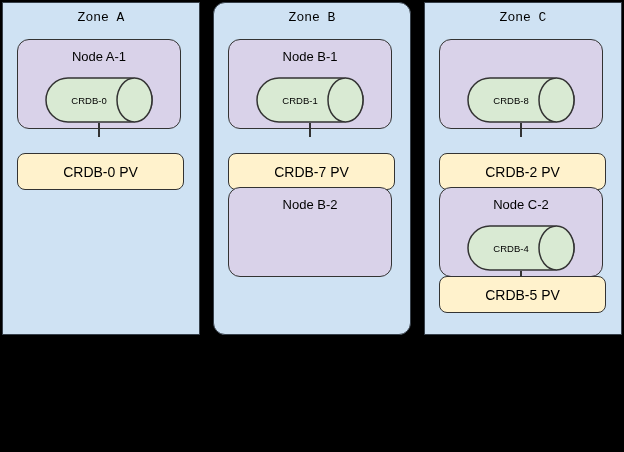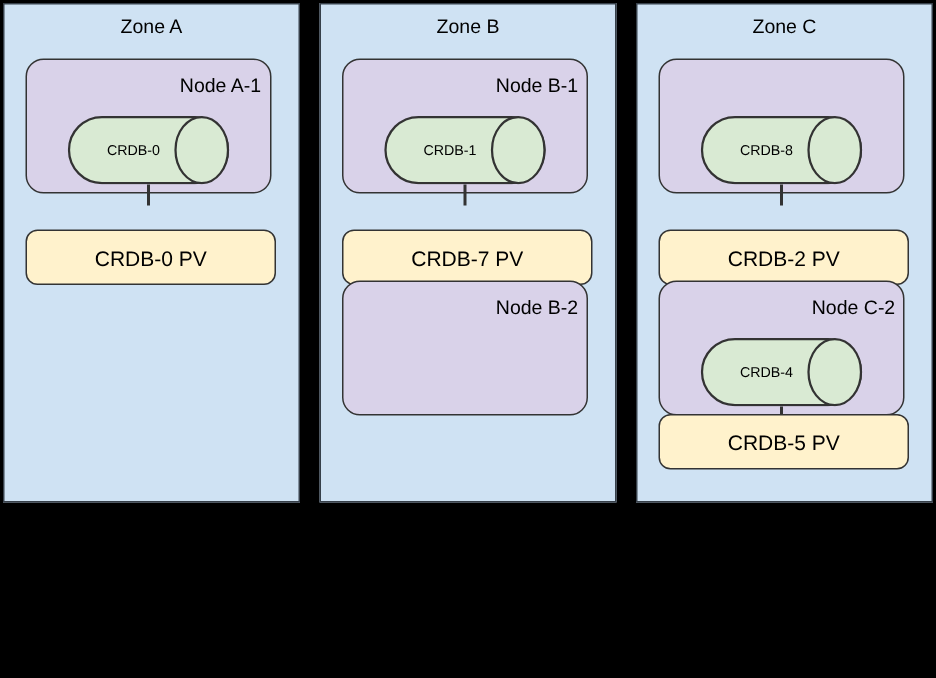--- a/index.html
+++ b/index.html
@@ -20,30 +20,31 @@
   .zone {
     position: absolute;
     top: 2px;
     width: 198px;
     height: 333px;
     box-sizing: border-box;
     background: #cfe2f3;
     border: 1.5px solid #37404a;
   }
   .zone-a { left: 2px; }
-  .zone-b { left: 213px; }
+  .zone-b { left: 213px; border-radius: 12px; }
   .zone-c { left: 424px; }
   .zone-title {
     position: absolute;
     top: 7px;
     left: 0;
     width: 100%;
     text-align: center;
     font-size: 13px;
     color: #000000;
+    font-family: Liberation Mono, monospace;
   }
   .node {
     position: absolute;
     left: 14px;
     width: 164px;
     height: 90px;
     box-sizing: border-box;
     background: #d9d2e9;
     border: 1.5px solid #333333;
     border-radius: 12px;
@@ -51,21 +52,20 @@
   .row1 { top: 36px; }
   .row2 { top: 184px; }
   .node-title {
     position: absolute;
     top: 9px;
     left: 0;
     width: 100%;
     text-align: center;
     font-size: 13px;
     color: #000000;
-    padding-left: 48px;
   }
   .cyl {
     position: absolute;
     left: 27px;
     top: 37px;
     width: 108px;
     height: 46px;
   }
   .cyl svg { display: block; }
   .cyl-label {

